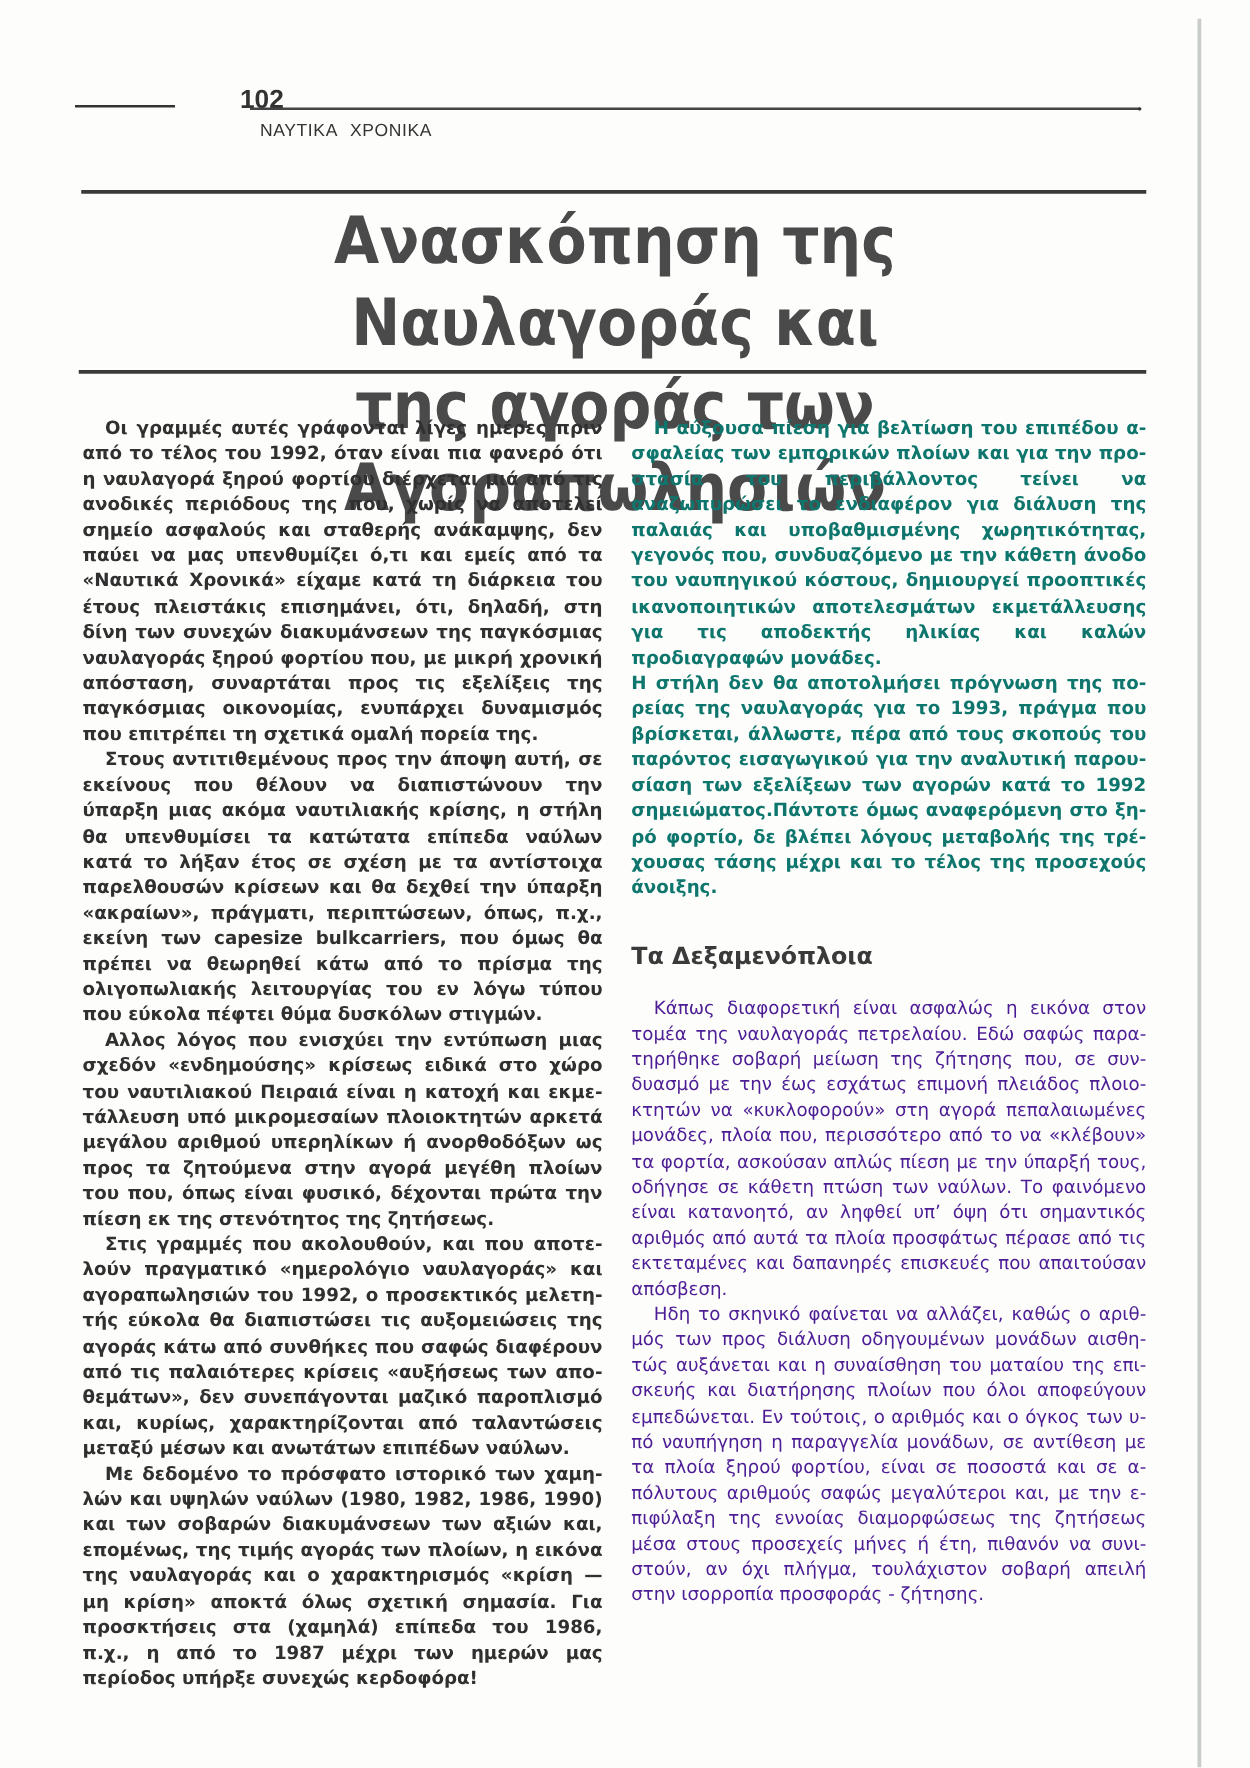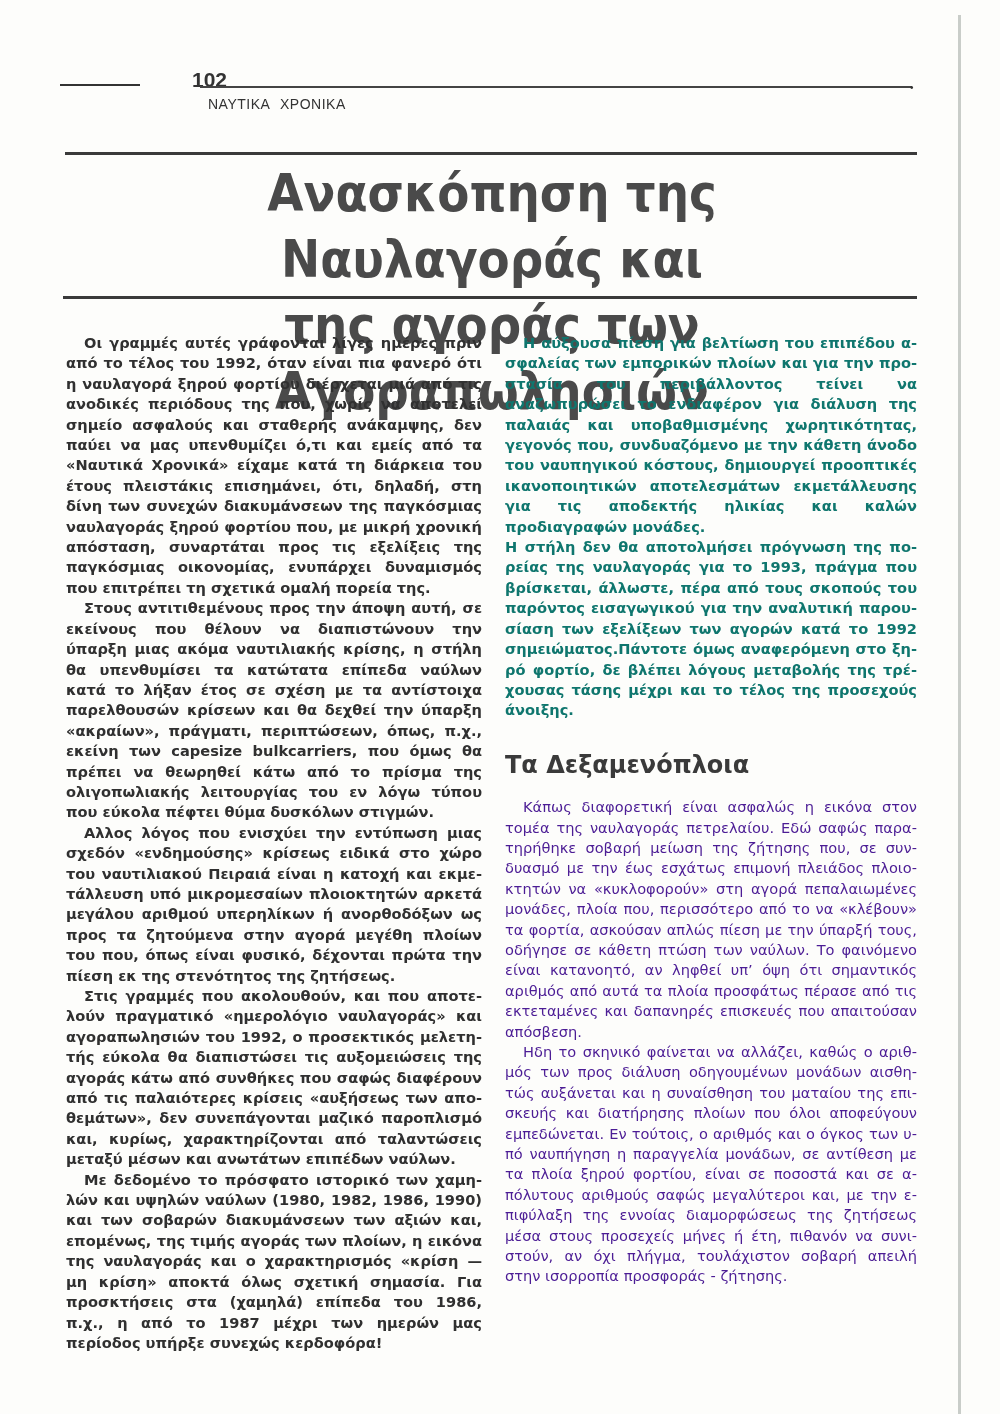--- a/index.html
+++ b/index.html
@@ -25,21 +25,21 @@
   .headline span { display: block; }
 
   .col { position: absolute; top: 333px; font-family: "DejaVu Sans", sans-serif; font-size: 14.6px; line-height: 20.4px; text-align: justify; }
   .col-left { left: 66px; width: 416px; font-weight: bold; color: #303030; }
   .col-right { left: 505px; width: 412px; }
   .col p { margin: 0; text-indent: 18px; hyphens: manual; }
   .bold { font-weight: bold; color: #0f766e; }
   .regular { font-weight: normal; color: #4c1d95; }
   .noindent { text-indent: 0 !important; }
   .section-heading {
-    font-family: "DejaVu Sans", sans-serif; font-weight: bold; font-size: 24px; color: #3a3a3a;
+    font-family: "DejaVu Sans", sans-serif; font-weight: bold; font-size: 19px; color: #3a3a3a;
     margin: 34px 0 22px 0; text-indent: 0;
   }
 </style>
 </head>
 <body>
 
 <div class="page-edge"></div>
 
 <div class="running-head">
   <div class="rh-line-left"></div>

